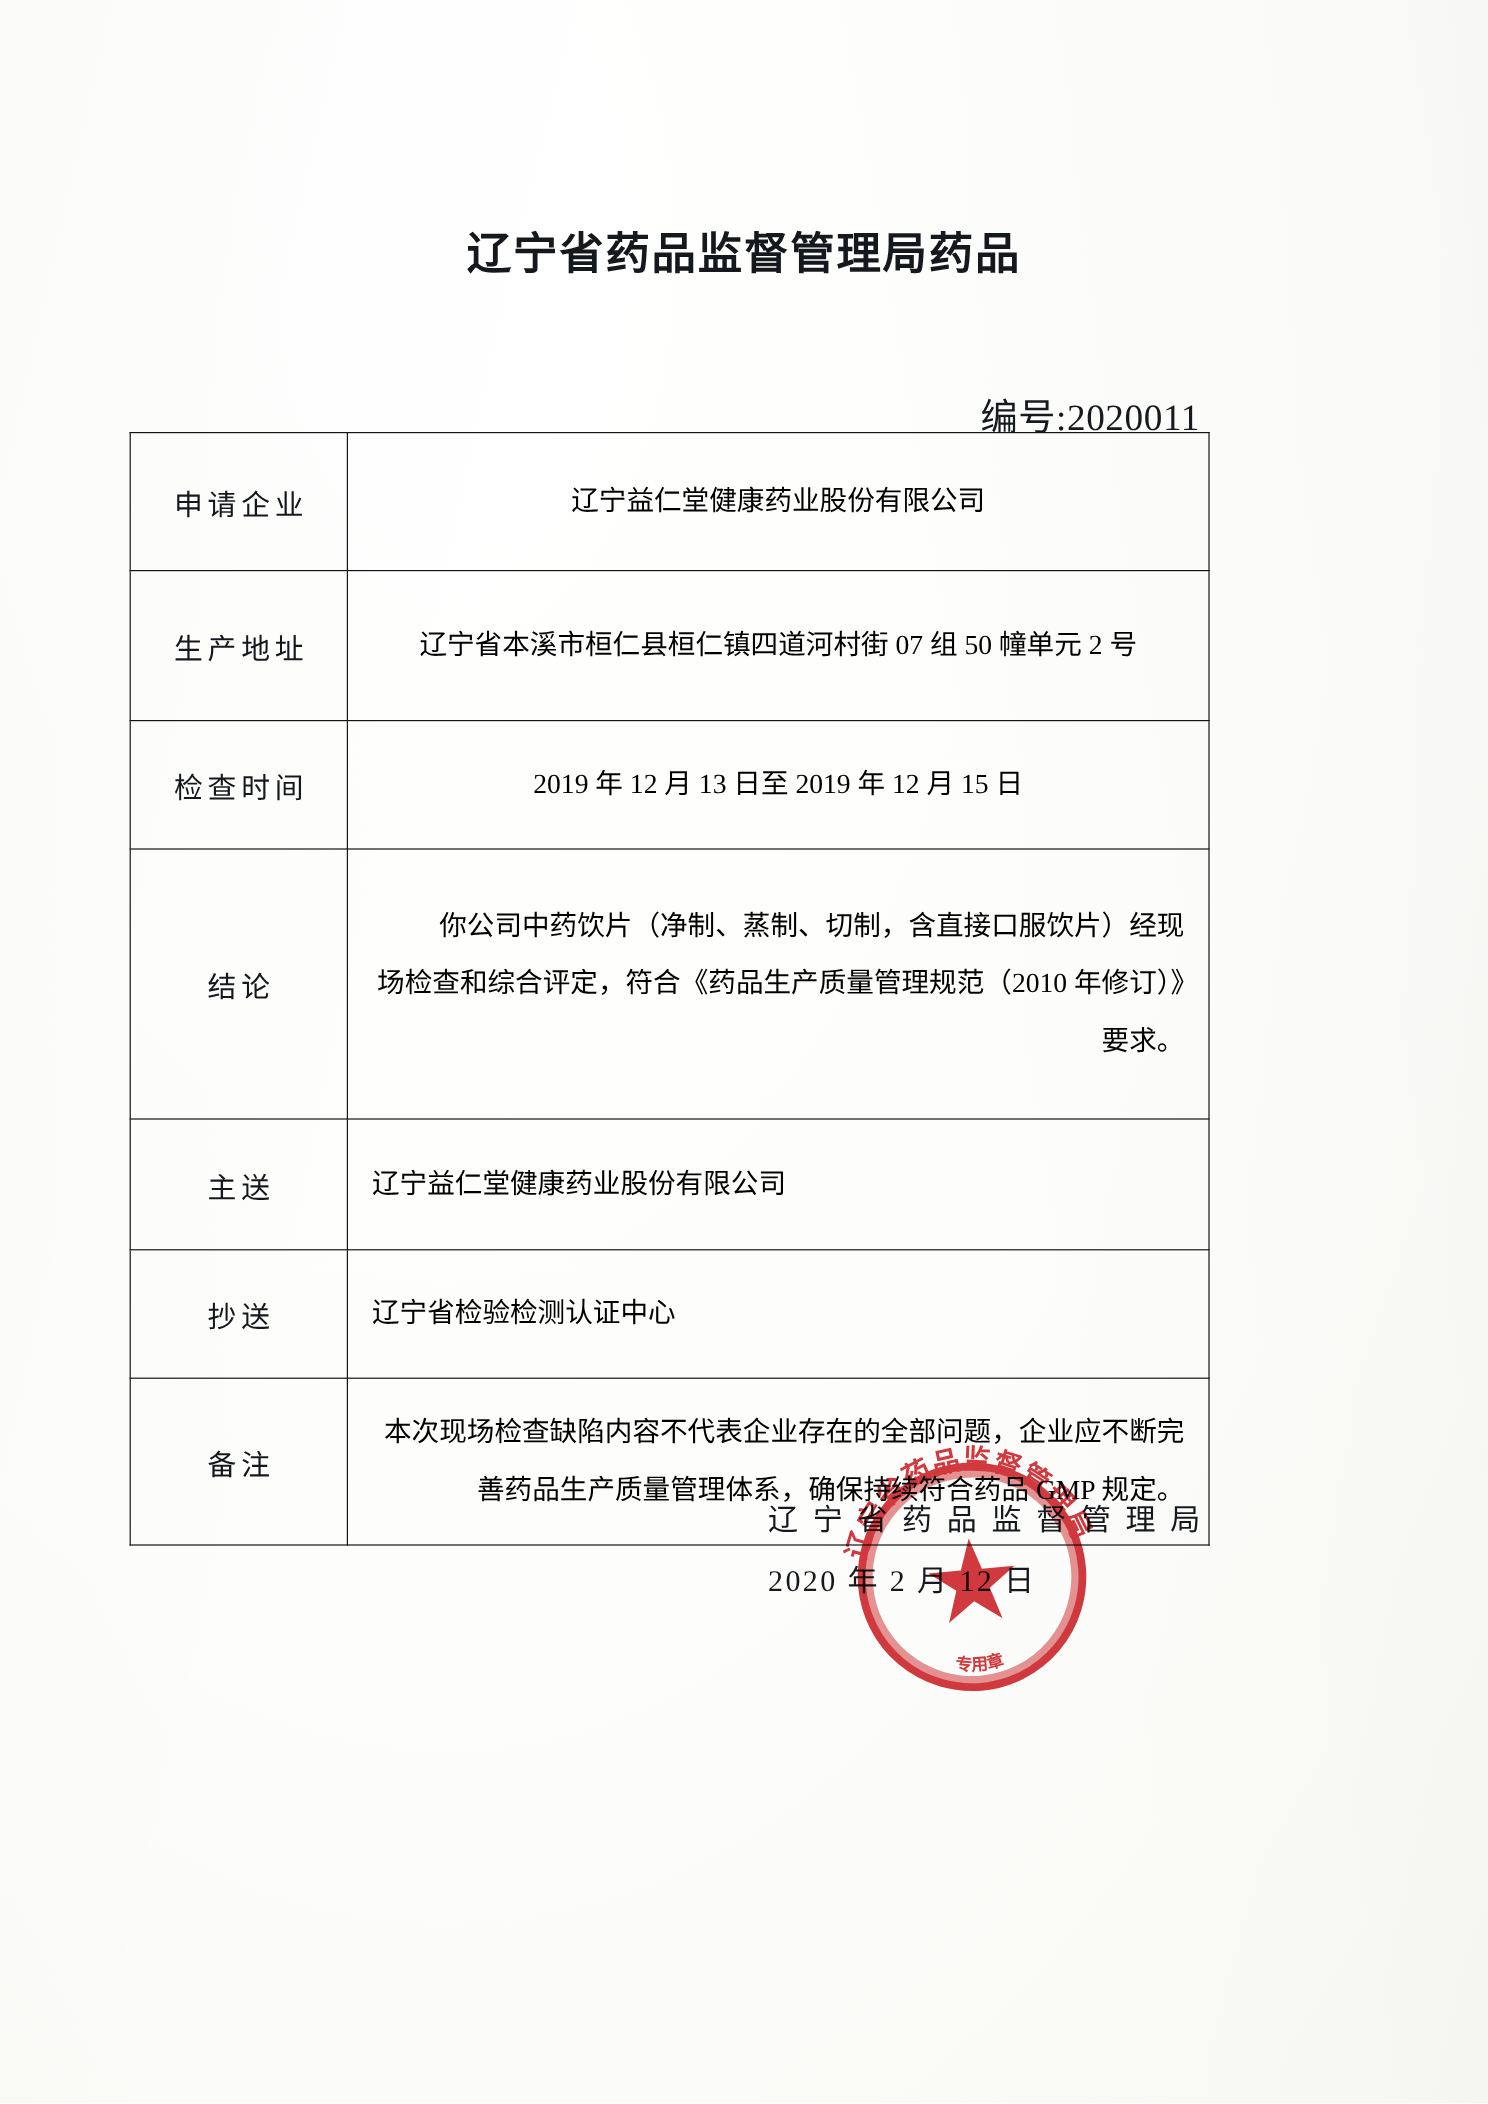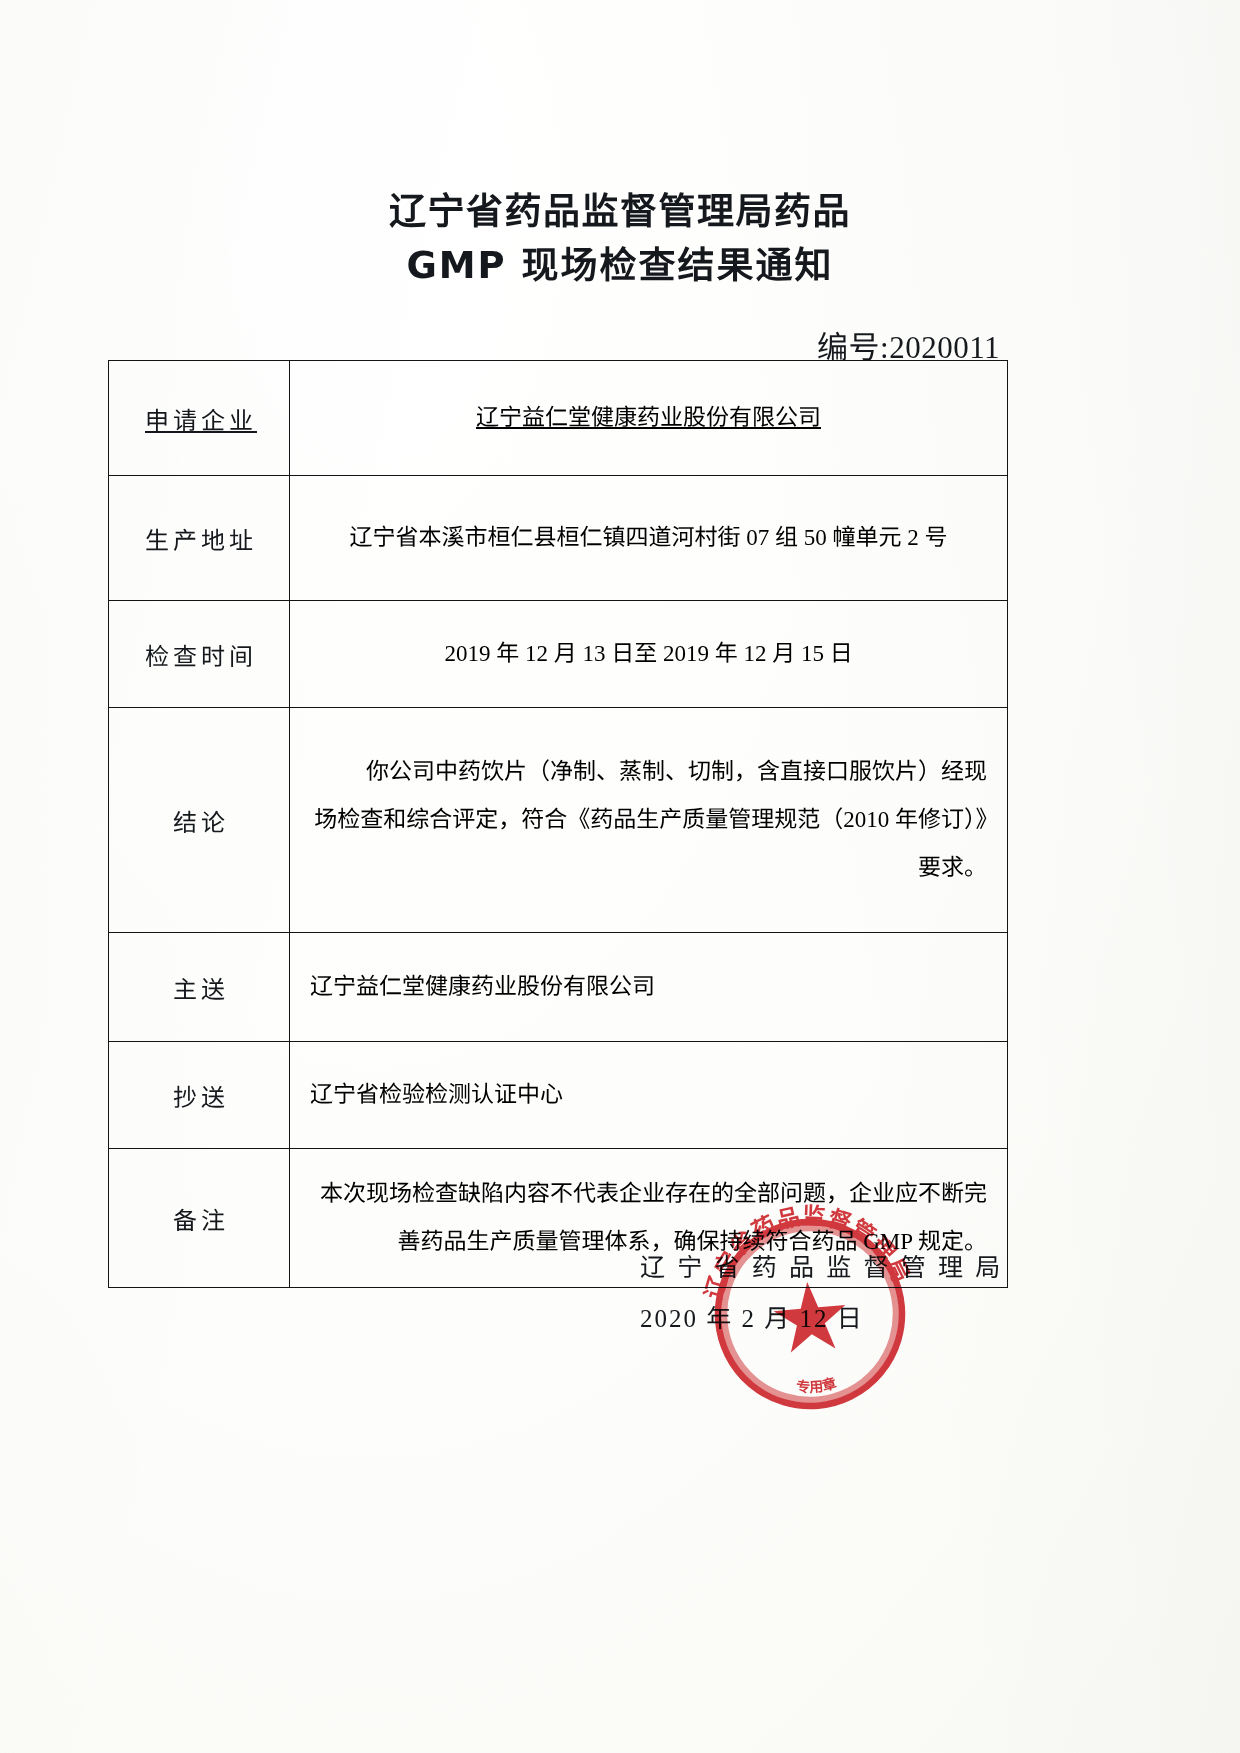--- a/index.html
+++ b/index.html
@@ -106,21 +106,21 @@
     padding: 14px 12px !important;
   }
   .cell-value.indent p {
     margin: 0;
     text-indent: 2em;
   }
   .cell-value.flush p {
     margin: 0;
     text-indent: 0;
   }
-  .r-applicant  td { height: 86px; text-decoration: underline; }
+  .r-applicant  td { height: 86px; }
   .r-address    td { height: 96px; }
   .r-time       td { height: 78px; }
   .r-scope      td { height: 100px; }
   .r-conclusion td { height: 196px; }
   .r-main       td { height: 80px; }
   .r-copy       td { height: 78px; }
   .r-remark     td { height: 110px; }
 
   .r-conclusion .cell-value,
   .r-remark .cell-value {
@@ -180,21 +180,20 @@
 </style>
 </head>
 <body>
 
 <div class="page"></div>
 
 <div class="sheet">
 
   <div class="title-block">
     <div class="title-line">辽宁省药品监督管理局药品</div>
-    <div class="title-line second">GMP 现场检查结果通知</div>
   </div>
 
   <div class="docnum">编号:2020011</div>
 
   <table class="doc-table">
     <tbody>
       <tr class="r-applicant">
         <td class="cell-label">申请企业</td>
         <td class="cell-value center">辽宁益仁堂健康药业股份有限公司</td>
       </tr>

